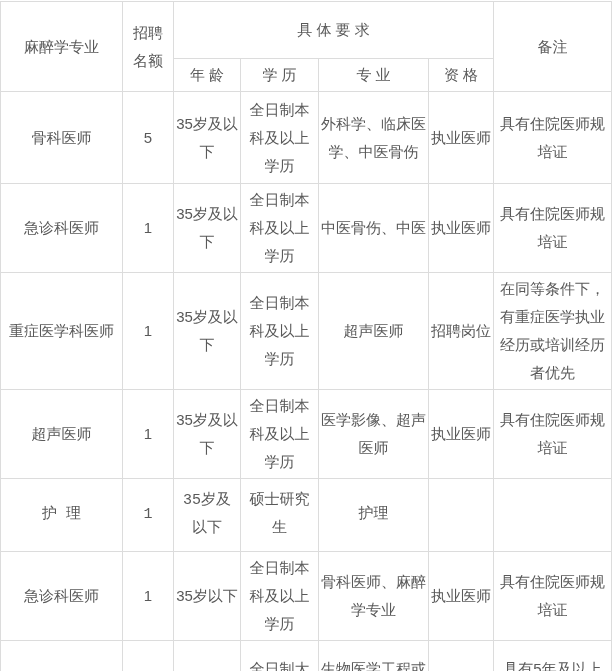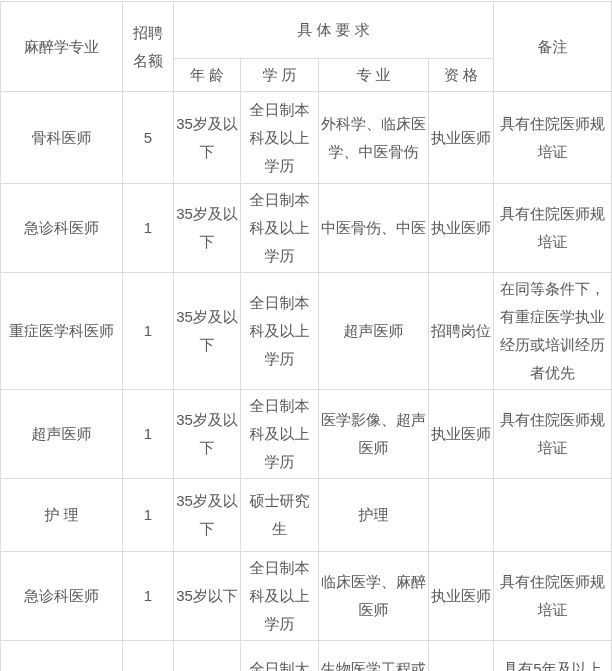--- a/index.html
+++ b/index.html
@@ -41,21 +41,21 @@
   }
   th.pre{ white-space:pre-line;margin-left:36px; }
   td.left{ text-align:left; }
 
   thead tr.h1{ height:57px; }
   thead tr.h2{ height:28px; }
   tbody tr:nth-child(1){ height:92px; }
   tbody tr:nth-child(2){ height:66px; }
   tbody tr:nth-child(3){ height:114px; }
   tbody tr:nth-child(4){ height:65px; }
-  tbody tr:nth-child(5){ height:73px; }
+  tbody tr:nth-child(5){ height:73px;font-family:Liberation Mono, monospace; }
   tbody tr:nth-child(6){ height:65px; }
   tbody tr:nth-child(7){ height:113px; }
 </style>
 </head>
 <body>
 
 <div class="page">
   <table class="recruit">
     <colgroup>
       <col style="width:122px">
@@ -125,21 +125,21 @@
           <td>硕士研究生</td>
           <td>护理</td>
           <td></td>
           <td></td>
         </tr>
         <tr>
           <td>急诊科医师</td>
           <td>1</td>
           <td>35岁以下</td>
           <td>全日制本科及以上学历</td>
-          <td class="left">临床医学、麻醉医师</td>
+          <td class="left">骨科医师、麻醉学专业</td>
           <td>执业医师</td>
           <td class="left">具有住院医师规培证</td>
         </tr>
         <tr>
           <td>医学工程师</td>
           <td>1</td>
           <td>35岁及以下</td>
           <td>全日制大专及以上学历</td>
           <td class="left">生物医学工程或机械、电子技术等相关专业毕业</td>
           <td></td>

